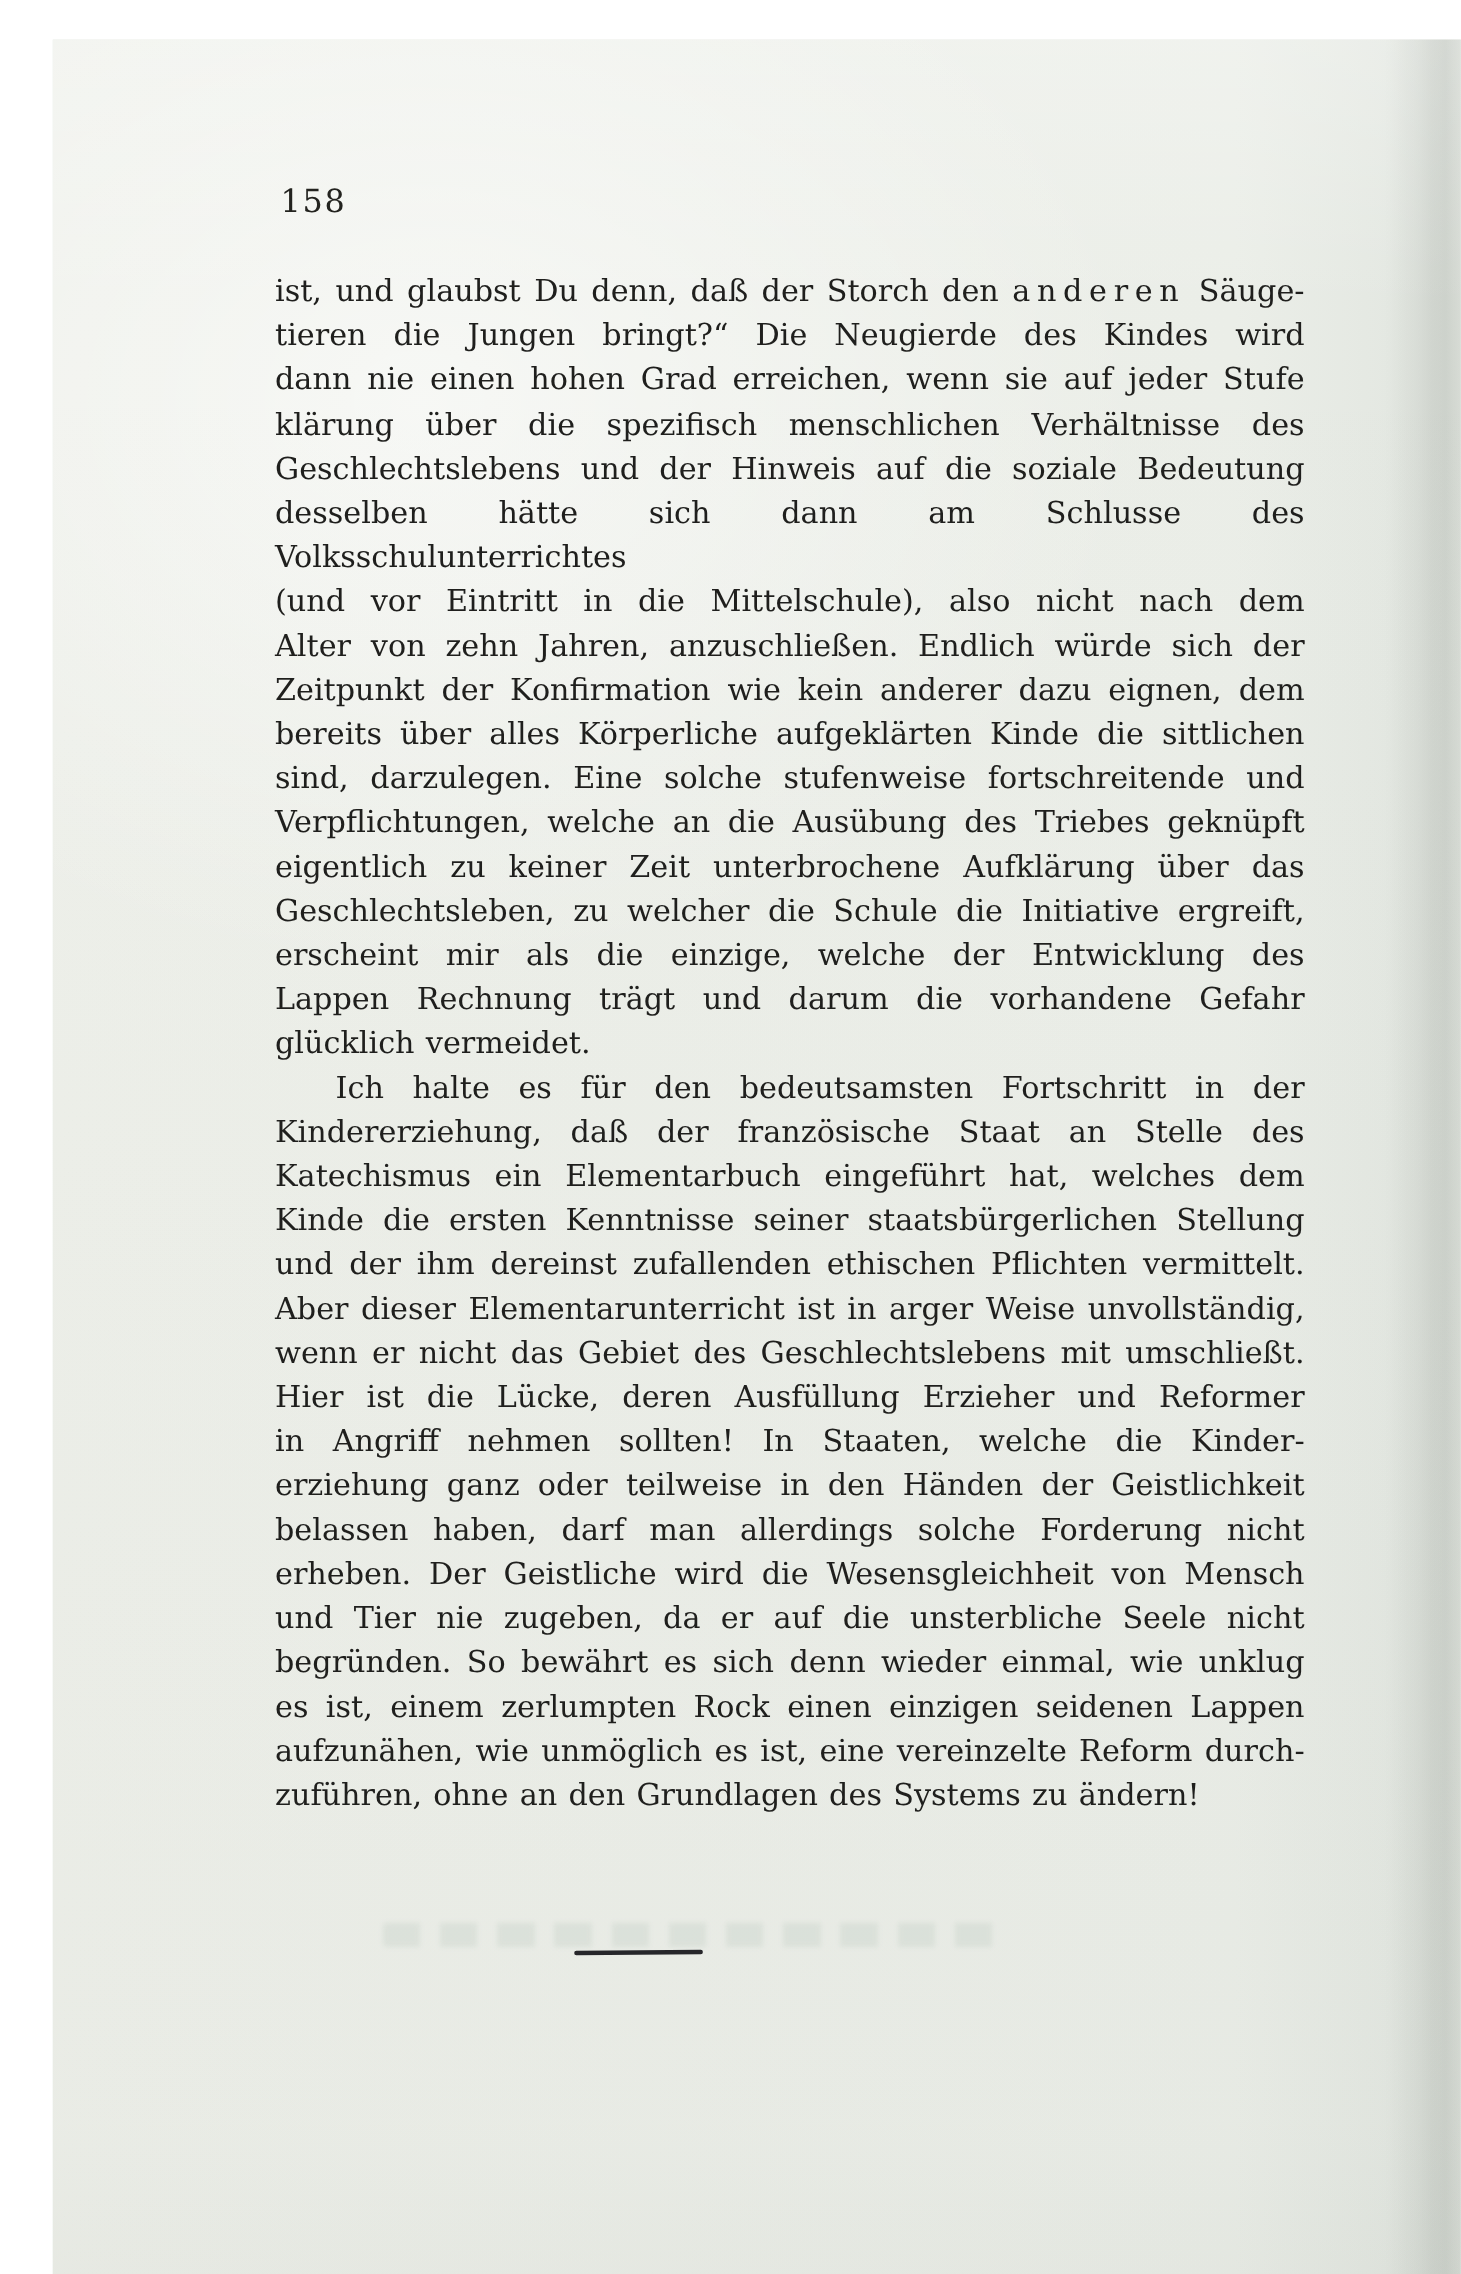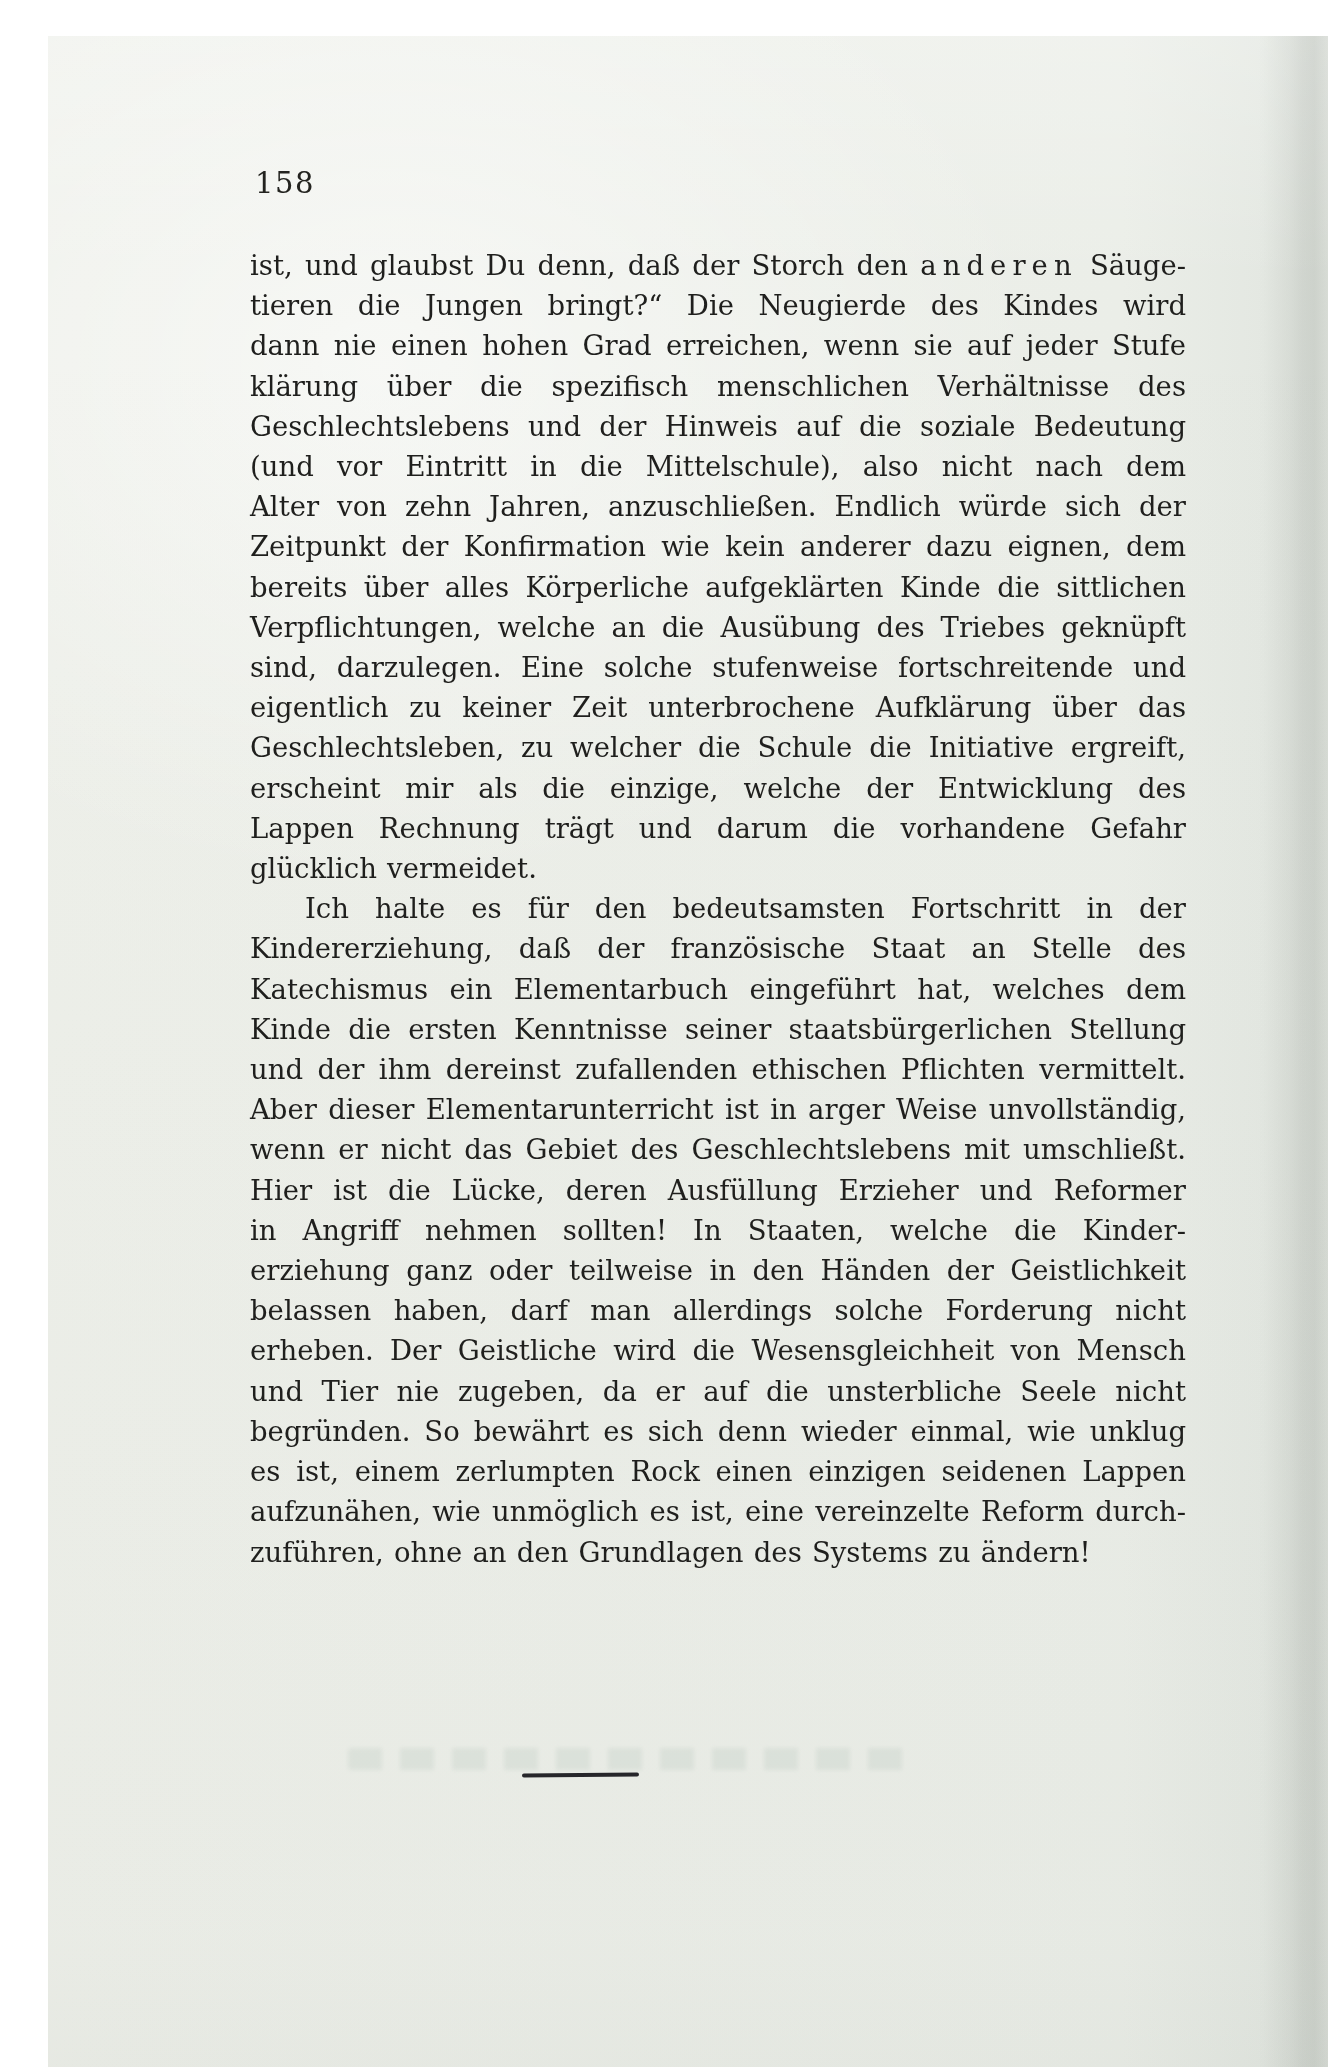--- a/index.html
+++ b/index.html
@@ -104,26 +104,27 @@
 
   <div class="page-number">158</div>
 
   <div class="text-block">
       <div class="paragraph">
         <div class="line"><span>ist, und glaubst Du denn, daß der Storch den </span><span class="letterspaced">anderen</span><span> Säuge-</span></div>
         <div class="line">tieren die Jungen bringt?“ Die Neugierde des Kindes wird</div>
         <div class="line">dann nie einen hohen Grad erreichen, wenn sie auf jeder Stufe</div>
         <div class="line">klärung über die spezifisch menschlichen Verhältnisse des</div>
         <div class="line">Geschlechtslebens und der Hinweis auf die soziale Bedeutung</div>
+        <div class="line">desselben hätte sich dann am Schlusse des Volksschulunterrichtes</div>
         <div class="line">(und vor Eintritt in die Mittelschule), also nicht nach dem</div>
         <div class="line">Alter von zehn Jahren, anzuschließen. Endlich würde sich der</div>
         <div class="line">Zeitpunkt der Konfirmation wie kein anderer dazu eignen, dem</div>
         <div class="line">bereits über alles Körperliche aufgeklärten Kinde die sittlichen</div>
+        <div class="line">sind, darzulegen. Eine solche stufenweise fortschreitende und</div>
         <div class="line">Verpflichtungen, welche an die Ausübung des Triebes geknüpft</div>
-        <div class="line">sind, darzulegen. Eine solche stufenweise fortschreitende und</div>
         <div class="line">eigentlich zu keiner Zeit unterbrochene Aufklärung über das</div>
         <div class="line">Geschlechtsleben, zu welcher die Schule die Initiative ergreift,</div>
         <div class="line">erscheint mir als die einzige, welche der Entwicklung des</div>
         <div class="line">Lappen Rechnung trägt und darum die vorhandene Gefahr</div>
         <div class="line para-end">glücklich vermeidet.</div>
       </div>
       <div class="paragraph">
         <div class="line indent">Ich halte es für den bedeutsamsten Fortschritt in der</div>
         <div class="line">Kindererziehung, daß der französische Staat an Stelle des</div>
         <div class="line">Katechismus ein Elementarbuch eingeführt hat, welches dem</div>

